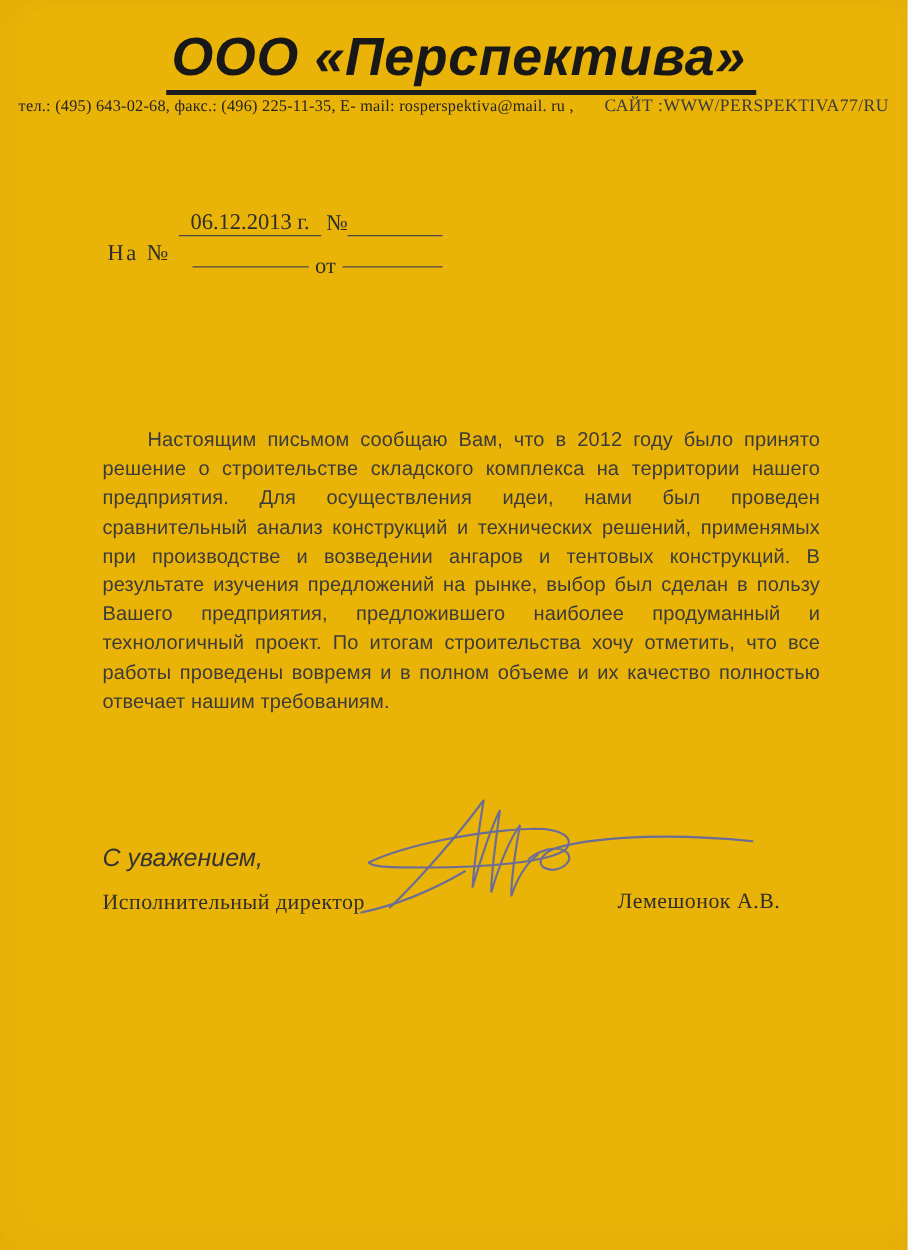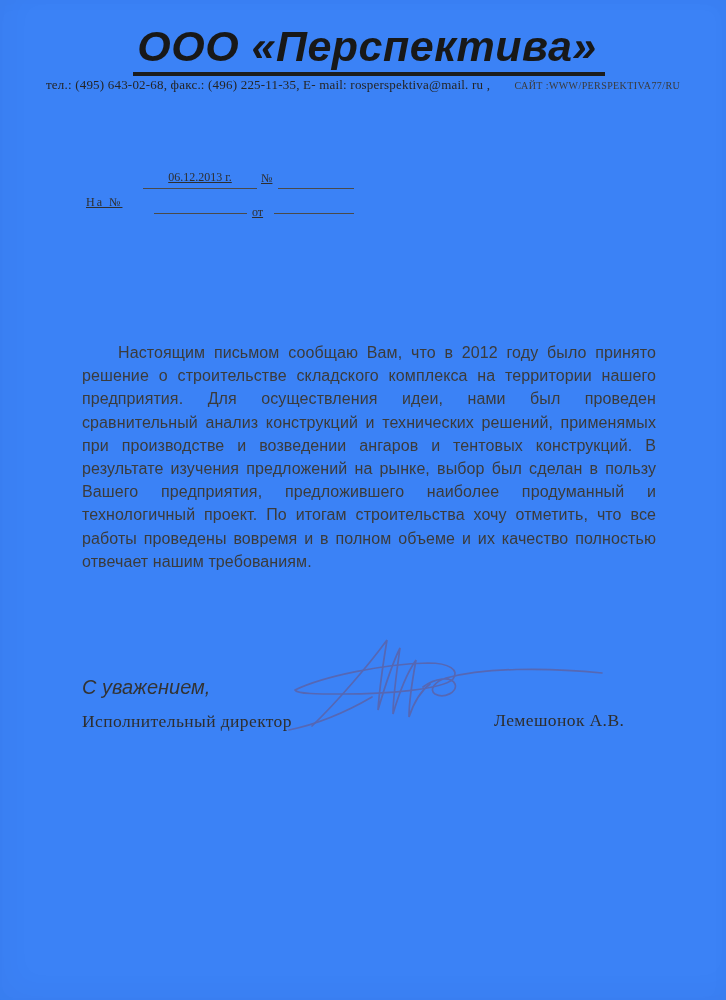--- a/index.html
+++ b/index.html
@@ -5,21 +5,21 @@
   html, body {
     margin: 0;
     padding: 0;
     background: #e8e8e8;
   }
   .page {
     position: relative;
     width: 726px;
     height: 1000px;
     margin: 0 auto;
-    background: #3b82f6;
+    background: #eab308;
     overflow: hidden;
     box-shadow: inset 10px -10px 30px rgba(0,0,0,0.025), inset -4px 4px 18px rgba(0,0,0,0.015);
     font-family: "Liberation Serif", serif;
     color: #2b2b2b;
   }
 
   
   .letterhead {
     position: absolute;
     top: 24px;
@@ -47,34 +47,33 @@
     letter-spacing: 0.2px;
   }
   .contact-line {
     margin-top: 1px;
     font-size: 13px;
     color: #242424;
     letter-spacing: 0.2px;
     white-space: nowrap;
   }
   .site-label {
-    font-size: 10px;
+    font-size: 14px;
     letter-spacing: 0.4px;
     color: #3a3a3a;
     padding-left: 21px;
   }
 
   
   .ref-item {
     position: absolute;
-    font-size: 12px;
+    font-size: 18px;
     color: #2e2e2e;
     height: 21px;
     line-height: 21px;
-    text-decoration: underline;
   }
   .ref-underlined {
     border-bottom: 1.5px solid #4a4a4a;
     text-align: center;
   }
   .ref-blank {
     border-bottom: 1.5px solid #4a4a4a;
   }
   .ref-date   { left: 143px; top: 167px; width: 114px; }
   .ref-no1    { left: 261px; top: 168px; }

